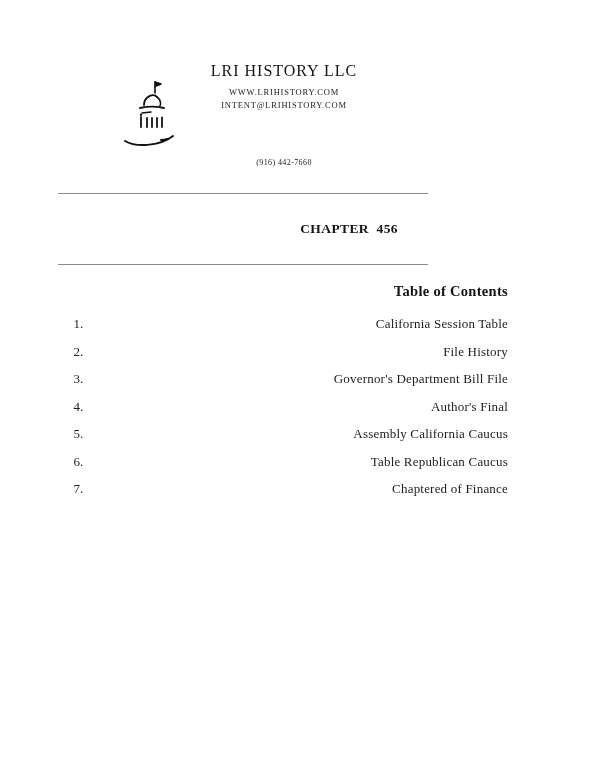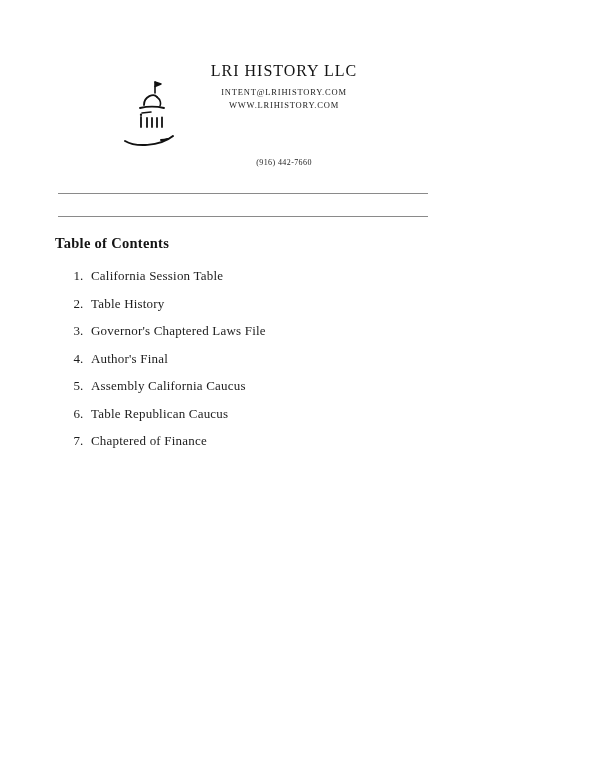--- a/index.html
+++ b/index.html
@@ -75,20 +75,21 @@
     font-size: 13.5px;
     letter-spacing: 0.4px;
     line-height: 26px;
     color: #141414;
   }
   .reference div { white-space: pre; }
 
   
   .toc {
     margin: 18px 0 0 55px;
+    text-align: right;
   }
   .toc-title {
     font-weight: bold;
     font-size: 14.5px;
     letter-spacing: 0.3px;
     color: #141414;
     margin-bottom: 16px;
   }
   .toc-list {
     margin: 0;
@@ -127,39 +128,40 @@
         <path d="M36 39 L36 48" stroke-width="1.8"></path>
         <path d="M41 38.5 L41 48" stroke-width="1.8"></path>
 
         <path d="M20 35.5 L20 36" stroke-width="2.2"></path>
 
         <path d="M4 62 C14 68, 38 68, 52 57 C48 60, 44 61, 40 61" stroke-width="2"></path>
       </svg>
     </div>
     <div class="header-text">
       <div class="company-name">LRI HISTORY LLC</div>
+      <div class="contact-line">WWW.LRIHISTORY.COM</div>
       <div class="contact-line">INTENT@LRIHISTORY.COM</div>
-      <div class="contact-line">WWW.LRIHISTORY.COM</div>
       <div class="phone-line">(916) 442-7660</div>
     </div>
   </div>
 
   <hr class="rule rule-1">
 
   <div class="reference">
+    <div>CHAPTER  456</div>
   </div>
 
   <hr class="rule rule-2">
 
   <div class="toc">
     <div class="toc-title">Table of Contents</div>
     <ol class="toc-list">
       <li>California Session Table</li>
-      <li>Table History</li>
-      <li>Governor's Chaptered Laws File</li>
+      <li>File History</li>
+      <li>Governor's Department Bill File</li>
       <li>Author's Final</li>
       <li>Assembly California Caucus</li>
       <li>Table Republican Caucus</li>
       <li>Chaptered of Finance</li>
     </ol>
   </div>
 
 </div>
 
 </body></html>

